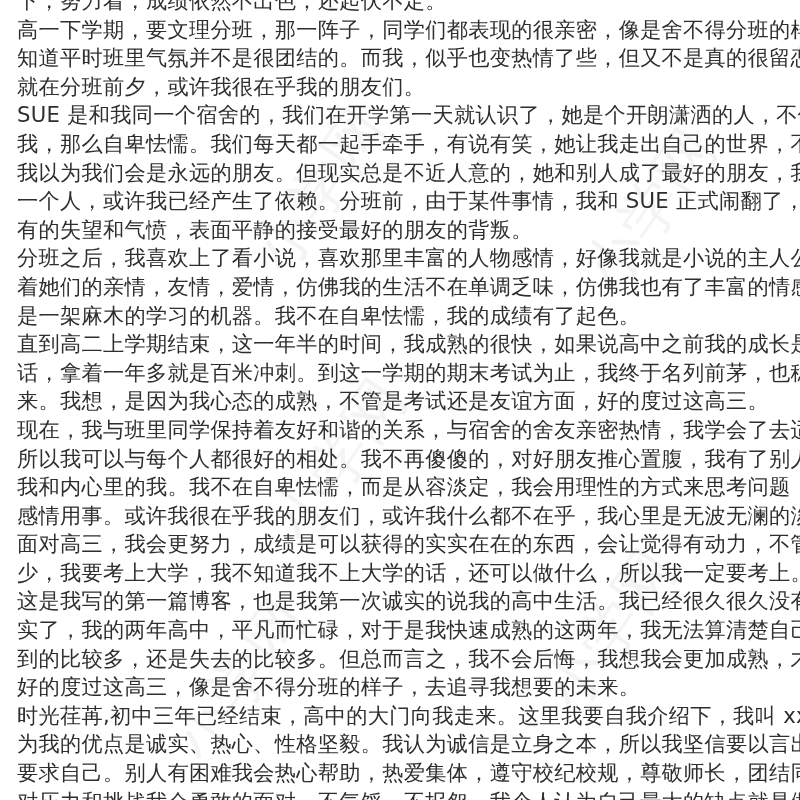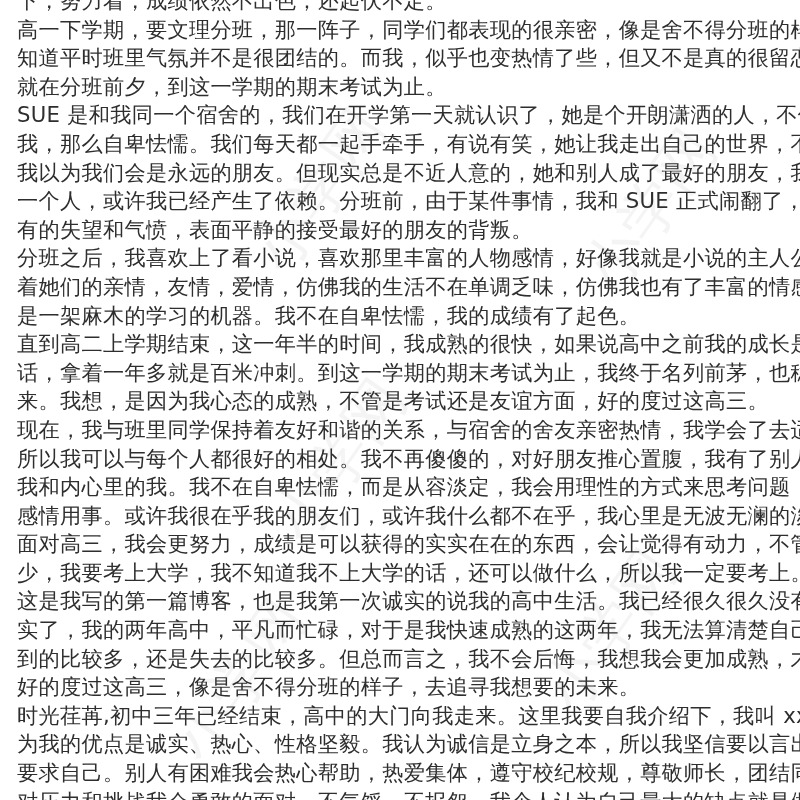--- a/index.html
+++ b/index.html
@@ -49,21 +49,21 @@
   <div class="watermark" style="left:230px; top:150px;">小学网</div>
   <div class="watermark" style="left:560px; top:170px;">小学网</div>
   <div class="watermark" style="left:250px; top:420px;">小学网</div>
   <div class="watermark" style="left:520px; top:590px;">小学网</div>
   <div class="watermark" style="left:150px; top:640px;">小学网</div>
 
   <div class="content">
     <div class="line">下，努力着，成绩依然不出色，还起伏不定。</div>
     <div class="line">高一下学期，要文理分班，那一阵子，同学们都表现的很亲密，像是舍不得分班的样子，要</div>
     <div class="line">知道平时班里气氛并不是很团结的。而我，似乎也变热情了些，但又不是真的很留恋，因为</div>
-    <div class="line">就在分班前夕，到这一学期的期末考试为止。</div>
+    <div class="line">就在分班前夕，或许我很在乎我的朋友们。</div>
     <div class="line">SUE 是和我同一个宿舍的，我们在开学第一天就认识了，她是个开朗潇洒的人，不像当时的</div>
     <div class="line">我，那么自卑怯懦。我们每天都一起手牵手，有说有笑，她让我走出自己的世界，不在胆怯，</div>
     <div class="line">我以为我们会是永远的朋友。但现实总是不近人意的，她和别人成了最好的朋友，我常常会</div>
     <div class="line">一个人，或许我已经产生了依赖。分班前，由于某件事情，我和 SUE 正式闹翻了，我忍下所</div>
     <div class="line">有的失望和气愤，表面平静的接受最好的朋友的背叛。</div>
     <div class="line">分班之后，我喜欢上了看小说，喜欢那里丰富的人物感情，好像我就是小说的主人公，体会</div>
     <div class="line">着她们的亲情，友情，爱情，仿佛我的生活不在单调乏味，仿佛我也有了丰富的情感，而不</div>
     <div class="line">是一架麻木的学习的机器。我不在自卑怯懦，我的成绩有了起色。</div>
     <div class="line">直到高二上学期结束，这一年半的时间，我成熟的很快，如果说高中之前我的成长是步行的</div>
     <div class="line">话，拿着一年多就是百米冲刺。到这一学期的期末考试为止，我终于名列前茅，也稳定了下</div>

